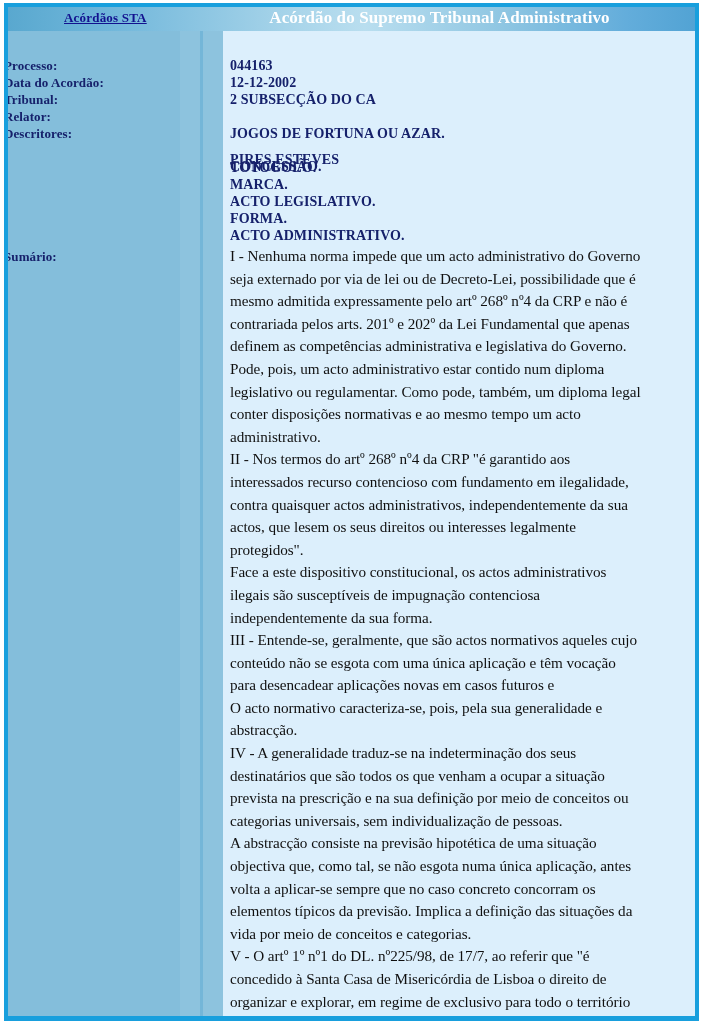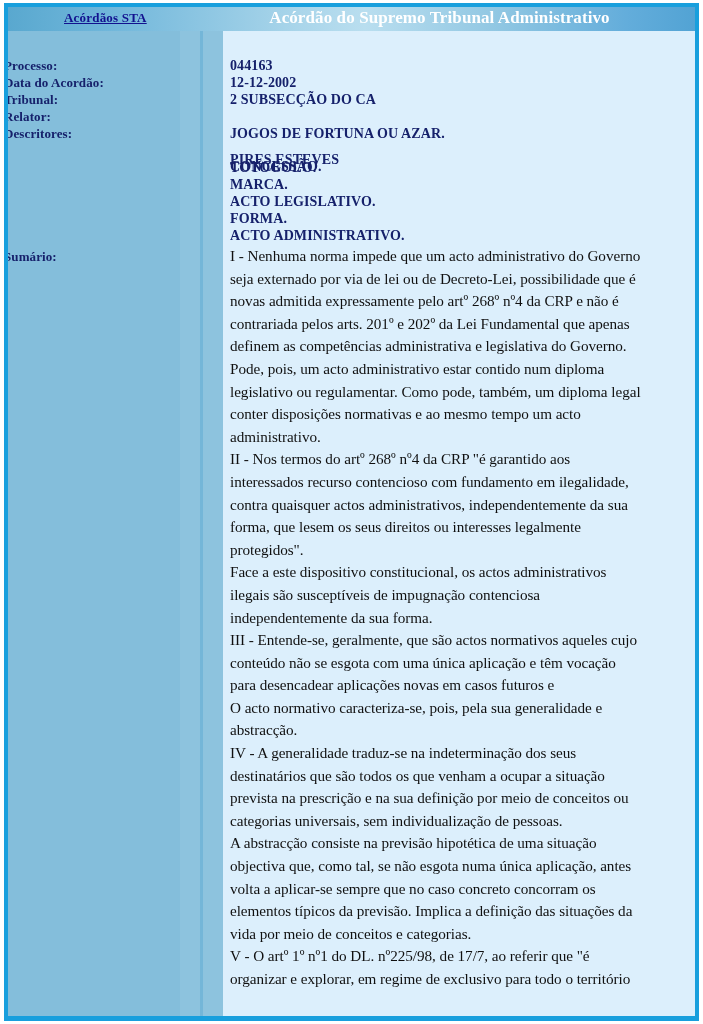--- a/index.html
+++ b/index.html
@@ -172,49 +172,50 @@
             <div class="meta-line" style="top: 112px; margin-top: 16px;">CONCESSÃO.</div>
             <div class="meta-line" style="top: 129px;">TOTOGOLO.</div>
             <div class="meta-line" style="top: 146px;">MARCA.</div>
             <div class="meta-line" style="top: 163px;">ACTO LEGISLATIVO.</div>
             <div class="meta-line" style="top: 180px;">FORMA.</div>
             <div class="meta-line" style="top: 197px;">ACTO ADMINISTRATIVO.</div>
           </div>
         <div id="summary-body">
             <div class="sum-line">I - Nenhuma norma impede que um acto administrativo do Governo</div>
             <div class="sum-line">seja externado por via de lei ou de Decreto-Lei, possibilidade que é</div>
-            <div class="sum-line">novas admitida expressamente pelo artº 268º nº4 da CRP e não é</div>
+            <div class="sum-line">mesmo admitida expressamente pelo artº 268º nº4 da CRP e não é</div>
             <div class="sum-line">contrariada pelos arts. 201º e 202º da Lei Fundamental que apenas</div>
             <div class="sum-line">definem as competências administrativa e legislativa do Governo.</div>
             <div class="sum-line">Pode, pois, um acto administrativo estar contido num diploma</div>
             <div class="sum-line">legislativo ou regulamentar. Como pode, também, um diploma legal</div>
             <div class="sum-line">conter disposições normativas e ao mesmo tempo um acto</div>
             <div class="sum-line">administrativo.</div>
             <div class="sum-line">II - Nos termos do artº 268º nº4 da CRP "é garantido aos</div>
             <div class="sum-line">interessados recurso contencioso com fundamento em ilegalidade,</div>
             <div class="sum-line">contra quaisquer actos administrativos, independentemente da sua</div>
-            <div class="sum-line">forma, que lesem os seus direitos ou interesses legalmente</div>
+            <div class="sum-line">actos, que lesem os seus direitos ou interesses legalmente</div>
             <div class="sum-line">protegidos".</div>
             <div class="sum-line">Face a este dispositivo constitucional, os actos administrativos</div>
             <div class="sum-line">ilegais são susceptíveis de impugnação contenciosa</div>
             <div class="sum-line">independentemente da sua forma.</div>
             <div class="sum-line">III - Entende-se, geralmente, que são actos normativos aqueles cujo</div>
             <div class="sum-line">conteúdo não se esgota com uma única aplicação e têm vocação</div>
             <div class="sum-line">para desencadear aplicações novas em casos futuros e</div>
             <div class="sum-line">O acto normativo caracteriza-se, pois, pela sua generalidade e</div>
             <div class="sum-line">abstracção.</div>
             <div class="sum-line">IV - A generalidade traduz-se na indeterminação dos seus</div>
             <div class="sum-line">destinatários que são todos os que venham a ocupar a situação</div>
             <div class="sum-line">prevista na prescrição e na sua definição por meio de conceitos ou</div>
             <div class="sum-line">categorias universais, sem individualização de pessoas.</div>
             <div class="sum-line">A abstracção consiste na previsão hipotética de uma situação</div>
             <div class="sum-line">objectiva que, como tal, se não esgota numa única aplicação, antes</div>
             <div class="sum-line">volta a aplicar-se sempre que no caso concreto concorram os</div>
             <div class="sum-line">elementos típicos da previsão. Implica a definição das situações da</div>
             <div class="sum-line">vida por meio de conceitos e categorias.</div>
             <div class="sum-line">V - O artº 1º nº1 do DL. nº225/98, de 17/7, ao referir que "é</div>
+            <div class="sum-line">concedido à Santa Casa de Misericórdia de Lisboa o direito de</div>
             <div class="sum-line">organizar e explorar, em regime de exclusivo para todo o território</div>
           </div>
       </div>
 
     </div>
   </div>
 </div>
 
 </body></html>

